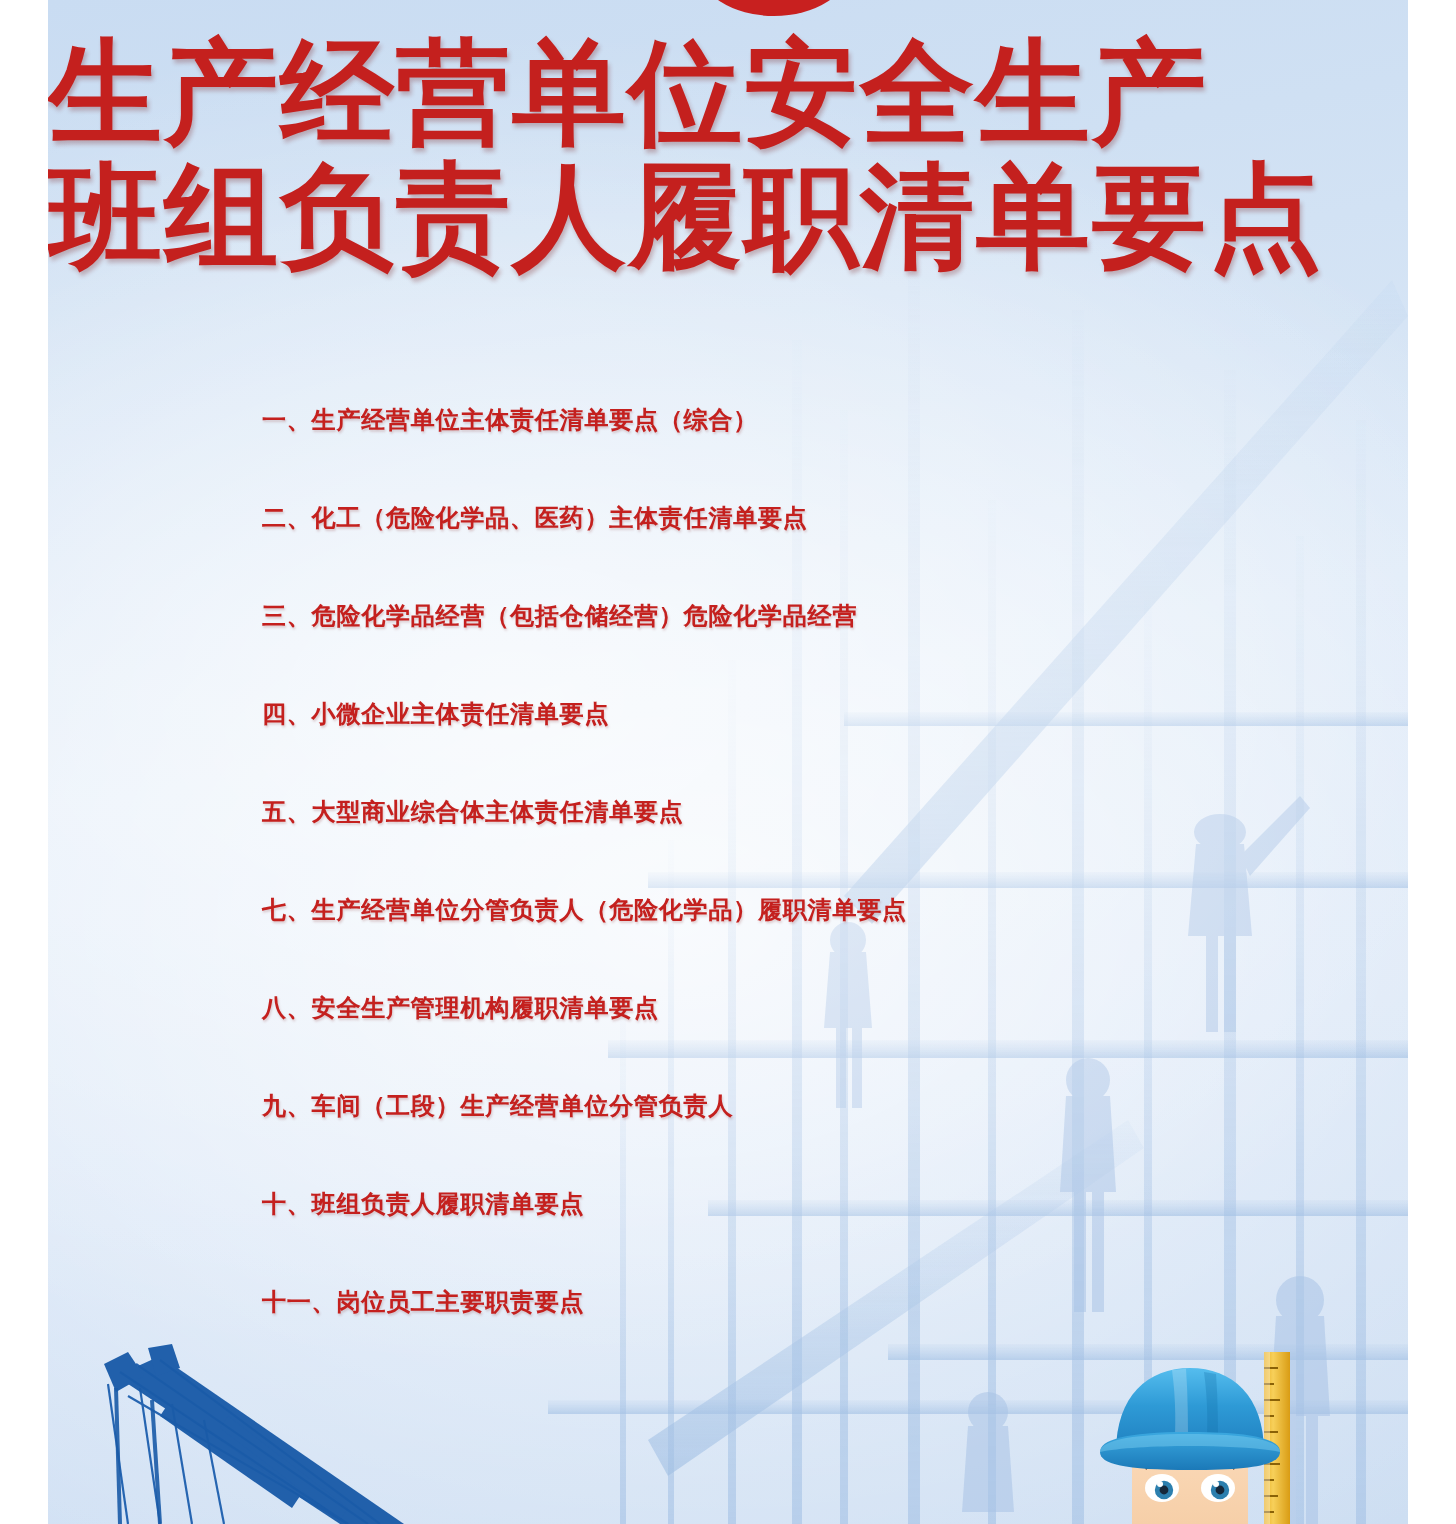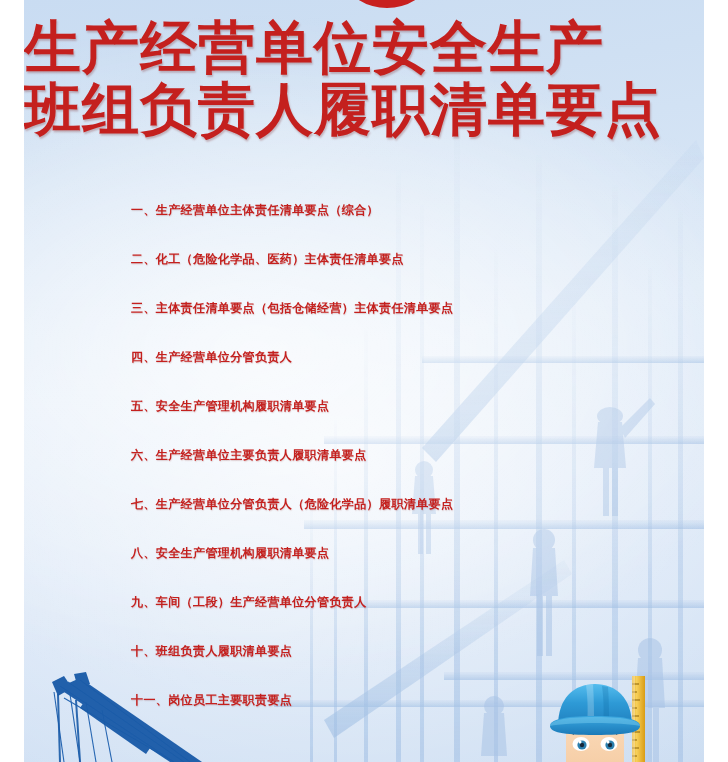--- a/index.html
+++ b/index.html
@@ -225,24 +225,23 @@
     <div class="emblem"></div>
 
     <div class="title-block">
       <span class="title-line">生产经营单位安全生产</span>
       <span class="title-line">班组负责人履职清单要点</span>
     </div>
 
     <div class="list">
       <span class="list-item">一、生产经营单位主体责任清单要点（综合）</span>
       <span class="list-item">二、化工（危险化学品、医药）主体责任清单要点</span>
-      <span class="list-item">三、主体责任清单要点（包括仓储经营）主体责任清单要点</span>
-      <span class="list-item">四、生产经营单位分管负责人</span>
-      <span class="list-item">五、安全生产管理机构履职清单要点</span>
-      <span class="list-item">六、生产经营单位主要负责人履职清单要点</span>
+      <span class="list-item">三、危险化学品经营（包括仓储经营）危险化学品经营</span>
+      <span class="list-item">四、小微企业主体责任清单要点</span>
+      <span class="list-item">五、大型商业综合体主体责任清单要点</span>
       <span class="list-item">七、生产经营单位分管负责人（危险化学品）履职清单要点</span>
       <span class="list-item">八、安全生产管理机构履职清单要点</span>
       <span class="list-item">九、车间（工段）生产经营单位分管负责人</span>
       <span class="list-item">十、班组负责人履职清单要点</span>
       <span class="list-item">十一、岗位员工主要职责要点</span>
     </div>
 
     <svg class="crane" viewBox="0 0 220 90" preserveAspectRatio="none" aria-hidden="true">
       <g stroke="#1d5fae" fill="none" stroke-width="1.1" opacity="0.95">
         <line x1="36" y1="14" x2="150" y2="90"></line>

